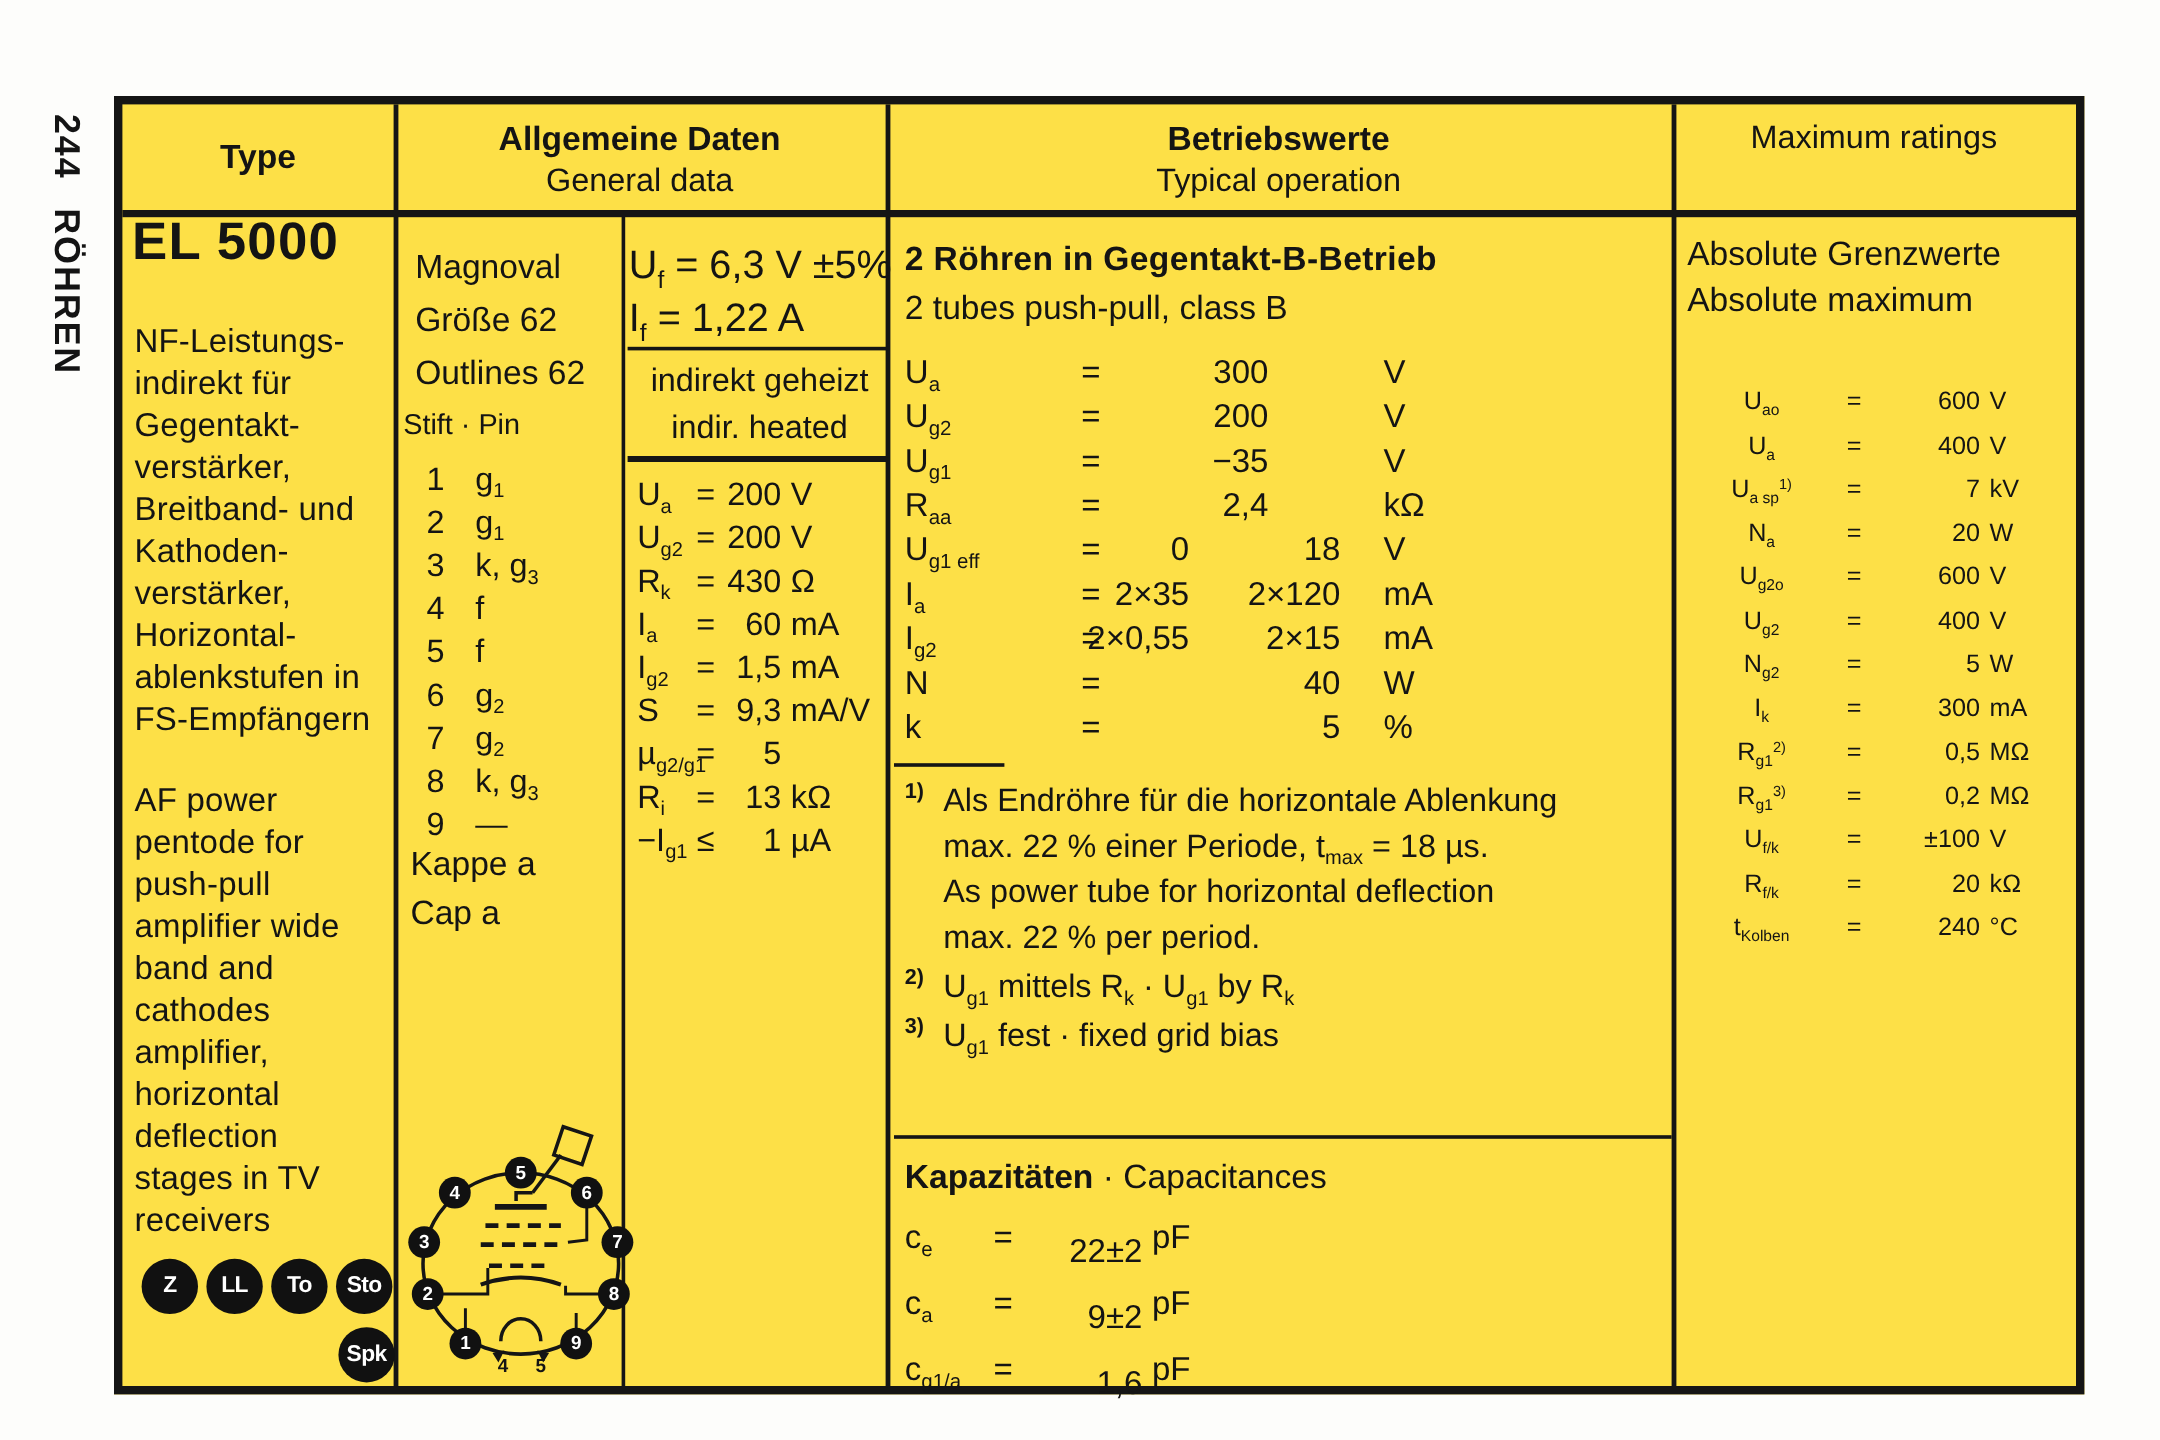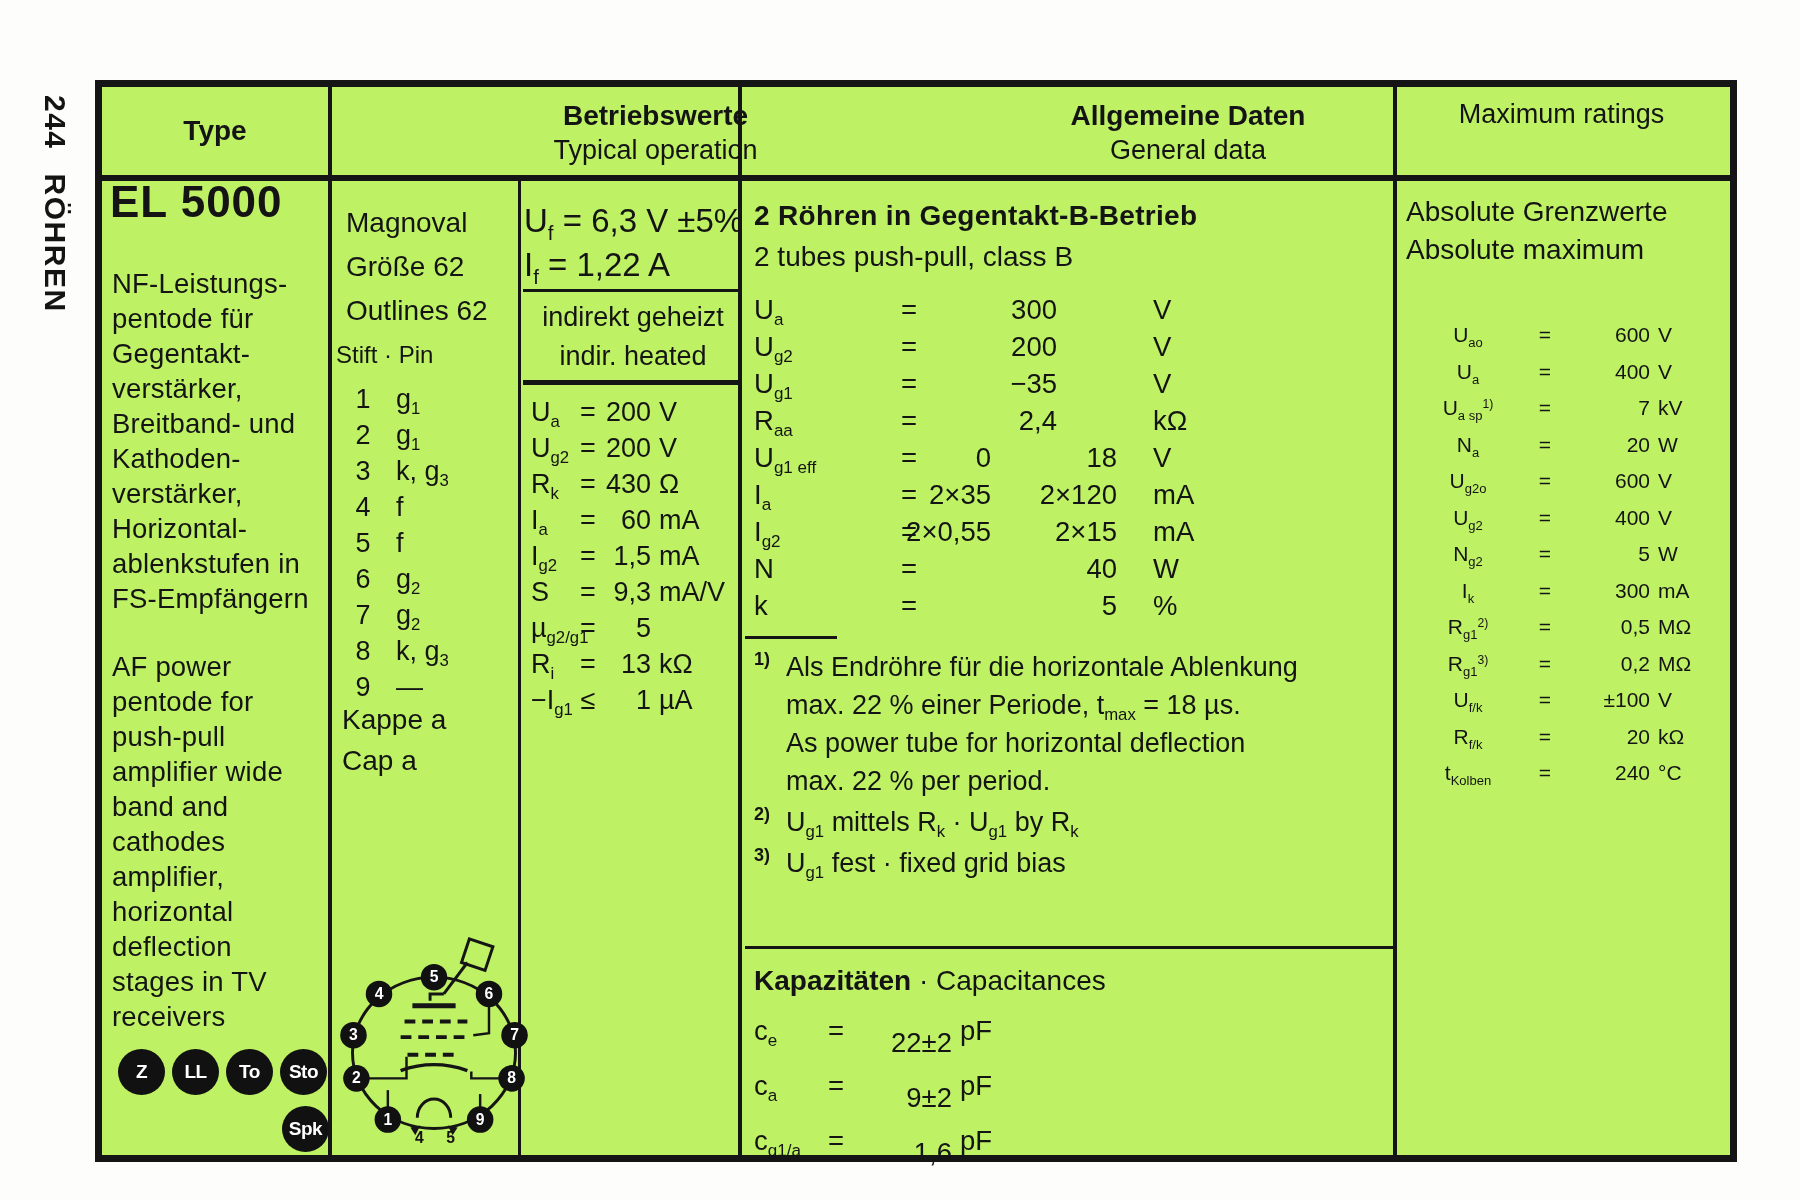--- a/index.html
+++ b/index.html
@@ -10,21 +10,21 @@
     -webkit-font-smoothing:antialiased;
   }
   .side-label{
     position:absolute;left:72px;top:95px;
     transform:rotate(90deg);transform-origin:0 0;
     font-size:30px;font-weight:700;letter-spacing:1.5px;white-space:nowrap;
   }
   .side-label .sect{margin-left:24px;}
   .sheet{
     position:absolute;left:95px;top:80px;width:1642px;height:1082px;
-    border:7px solid #151515;box-sizing:border-box;background:#bef264;
+    border:7px solid #151515;box-sizing:border-box;background:#fde047;
   }
   .vline{position:absolute;top:0;bottom:0;background:#151515;}
   .v1{left:226px;width:4px;}
   .v2{left:416px;width:3px;top:88px;}
   .v3{left:636px;width:4px;}
   .v4{left:1291px;width:4px;}
   .header-row{
     position:absolute;left:0;top:0;right:0;height:88px;
     border-bottom:6px solid #151515;display:flex;text-align:center;
   }
@@ -118,38 +118,38 @@
 
   <div class="vline v1"></div>
   <div class="vline v2"></div>
   <div class="vline v3"></div>
   <div class="vline v4"></div>
 
   <div class="header-row">
     <div class="hcell hc1">
       <div class="h-de">Type</div>
     </div>
+    <div class="hcell hc2">
+      <div class="h-de">Allgemeine Daten</div>
+      <div class="h-en">General data</div>
+    </div>
     <div class="hcell hc3">
       <div class="h-de">Betriebswerte</div>
       <div class="h-en">Typical operation</div>
     </div>
-    <div class="hcell hc2">
-      <div class="h-de">Allgemeine Daten</div>
-      <div class="h-en">General data</div>
-    </div>
     <div class="hcell hc4">
       <div class="h-en">Maximum ratings</div>
     </div>
   </div>
 
   <div class="abs tube-name">EL 5000</div>
   <div class="abs desc desc-de">
 
   <div>NF-Leistungs-</div>
-      <div>pentode für</div>
+      <div>indirekt für</div>
       <div>Gegentakt-</div>
       <div>verstärker,</div>
       <div>Breitband- und</div>
       <div>Kathoden-</div>
       <div>verstärker,</div>
       <div>Horizontal-</div>
       <div>ablenkstufen in</div>
       <div>FS-Empfängern</div>
     </div>
   <div class="abs desc desc-en">

